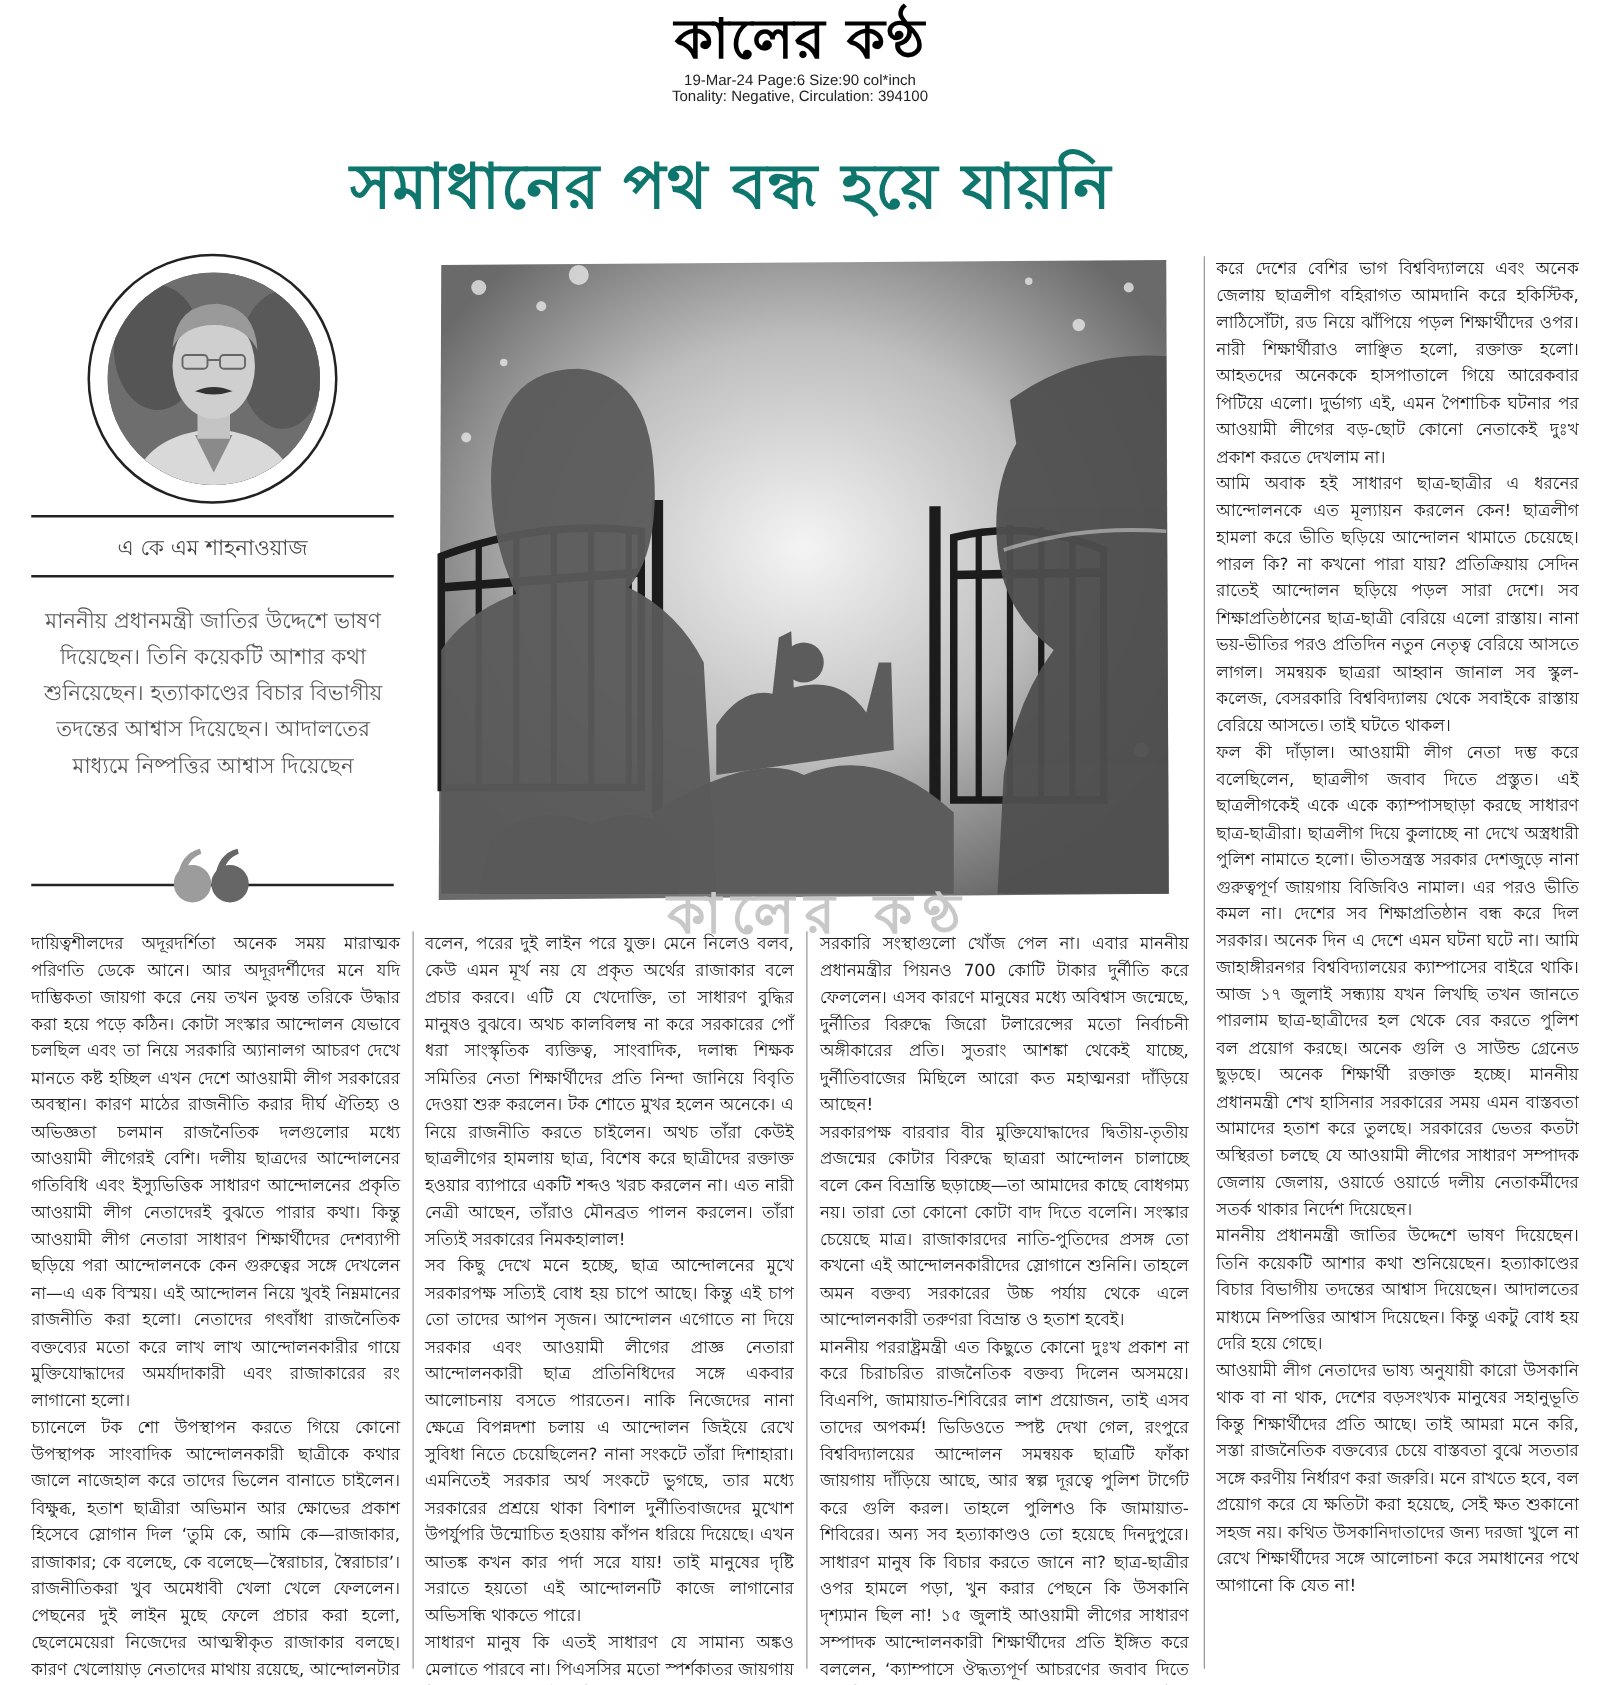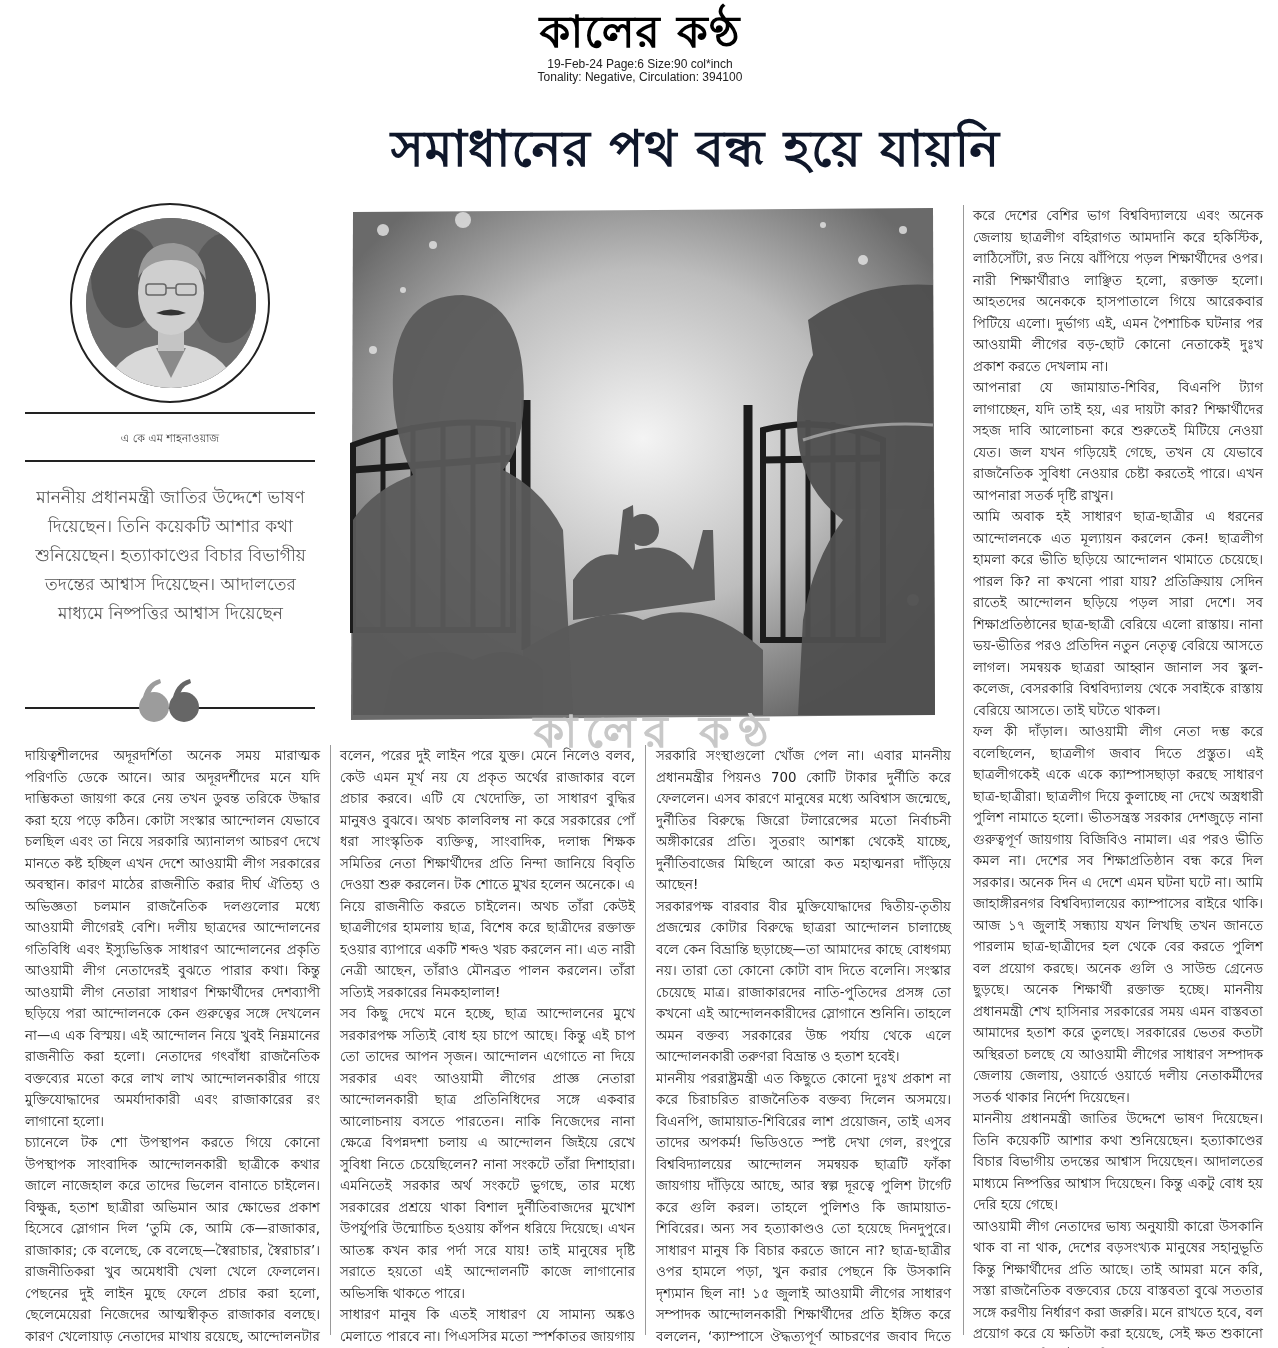--- a/index.html
+++ b/index.html
@@ -3,29 +3,29 @@
 <meta charset="utf-8">
 <style>
   * { box-sizing: border-box; margin: 0; padding: 0; }
   html, body { width: 1278px; height: 1348px; background: #ffffff; overflow: hidden; }
   body { position: relative; font-family: "DejaVu Sans", sans-serif; color: #1a1a1a; }
 
   .masthead { position: absolute; left: 490px; top: 6px; width: 300px; text-align: center; }
   .masthead .logo { font-family: "DejaVu Serif", serif; font-weight: 900; font-size: 44px; line-height: 52px; letter-spacing: 1px; color: #000; }
   .meta { font-family: "Liberation Sans", sans-serif; font-size: 12px; line-height: 13px; color: #222; }
 
-  .headline { position: absolute; left: 280px; top: 110px; width: 720px; text-align: right;
-    font-family: "DejaVu Serif", serif; font-weight: bold; font-size: 50px; line-height: 78px; color: #0f172a; letter-spacing: 1px; }
+  .headline { position: absolute; left: 280px; top: 110px; width: 720px; text-align: left;
+    font-family: "DejaVu Serif", serif; font-weight: bold; font-size: 50px; line-height: 78px; color: #0f766e; letter-spacing: 1px; }
 
   
   .portrait-ring { position: absolute; left: 70px; top: 203px; width: 200px; height: 200px; border: 2px solid #222; border-radius: 50%; background:#fff; }
   .portrait { position: absolute; left: 86px; top: 218px; width: 170px; height: 170px; border-radius: 50%; overflow: hidden; background: radial-gradient(circle at 30% 40%, #8a8a8a, #5a5a5a 60%, #777 100%); }
   .portrait svg { width: 100%; height: 100%; display: block; }
   .rule { position: absolute; left: 25px; width: 290px; height: 2px; background: #222; }
-  .author { position: absolute; left: 25px; top: 425px; width: 290px; text-align: center; font-size: 11px; color: #444; line-height: 28px; }
+  .author { position: absolute; left: 25px; top: 425px; width: 290px; text-align: center; font-size: 17px; color: #444; line-height: 28px; }
   .pullquote { position: absolute; left: 28px; top: 483px; width: 285px; text-align: center; font-size: 17px; line-height: 29px; color: #555; }
   .quote-marks { position: absolute; left: 130px; top: 675px; width: 80px; height: 50px; }
 
   
   .illus { position: absolute; left: 343px; top: 200px; width: 600px; height: 525px; }
   .watermark { position: absolute; left: 430px; top: 713px; width: 450px; height: 38px; text-align: center;
     font-family: "DejaVu Serif", serif; font-weight: 900; font-size: 44px; line-height: 38px; color: #c8c8c8; letter-spacing: 8px; overflow: hidden; }
 
   
   .col { position: absolute; font-size: 13.4px; line-height: 21.5px; text-align: justify; color: #1f1f1f; }
@@ -34,21 +34,21 @@
   .col2 { left: 340px; top: 745px; width: 295px; }
   .col3 { left: 656px; top: 745px; width: 295px; }
   .col4 { left: 973px; top: 205px; width: 290px; }
   .colrule { position: absolute; width: 1px; background: #999; }
 </style>
 </head>
 <body>
 
 <div class="masthead">
   <div class="logo">কালের কণ্ঠ</div>
-  <div class="meta">19-Feb-24 Page:6 Size:90 col*inch</div>
+  <div class="meta">19-Mar-24 Page:6 Size:90 col*inch</div>
   <div class="meta">Tonality: Negative,  Circulation: 394100</div>
 </div>
 
 <h1 class="headline">সমাধানের পথ বন্ধ হয়ে যায়নি</h1>
 
 <div class="portrait-ring"></div>
 <div class="portrait">
   <svg viewBox="0 0 170 170">
     <rect x="0" y="0" width="170" height="170" fill="#6e6e6e"></rect>
     <ellipse cx="40" cy="60" rx="35" ry="50" fill="#555"></ellipse>
@@ -154,19 +154,18 @@
 </div>
 
 <div class="col col3">
   <p>সরকারি সংস্থাগুলো খোঁজ পেল না। এবার মাননীয় প্রধানমন্ত্রীর পিয়নও 700 কোটি টাকার দুর্নীতি করে ফেললেন। এসব কারণে মানুষের মধ্যে অবিশ্বাস জন্মেছে, দুর্নীতির বিরুদ্ধে জিরো টলারেন্সের মতো নির্বাচনী অঙ্গীকারের প্রতি। সুতরাং আশঙ্কা থেকেই যাচ্ছে, দুর্নীতিবাজের মিছিলে আরো কত মহাত্মনরা দাঁড়িয়ে আছেন!</p>
   <p>সরকারপক্ষ বারবার বীর মুক্তিযোদ্ধাদের দ্বিতীয়-তৃতীয় প্রজন্মের কোটার বিরুদ্ধে ছাত্ররা আন্দোলন চালাচ্ছে বলে কেন বিভ্রান্তি ছড়াচ্ছে—তা আমাদের কাছে বোধগম্য নয়। তারা তো কোনো কোটা বাদ দিতে বলেনি। সংস্কার চেয়েছে মাত্র। রাজাকারদের নাতি-পুতিদের প্রসঙ্গ তো কখনো এই আন্দোলনকারীদের স্লোগানে শুনিনি। তাহলে অমন বক্তব্য সরকারের উচ্চ পর্যায় থেকে এলে আন্দোলনকারী তরুণরা বিভ্রান্ত ও হতাশ হবেই।</p>
   <p>মাননীয় পররাষ্ট্রমন্ত্রী এত কিছুতে কোনো দুঃখ প্রকাশ না করে চিরাচরিত রাজনৈতিক বক্তব্য দিলেন অসময়ে। বিএনপি, জামায়াত-শিবিরের লাশ প্রয়োজন, তাই এসব তাদের অপকর্ম! ভিডিওতে স্পষ্ট দেখা গেল, রংপুরে বিশ্ববিদ্যালয়ের আন্দোলন সমন্বয়ক ছাত্রটি ফাঁকা জায়গায় দাঁড়িয়ে আছে, আর স্বল্প দূরত্বে পুলিশ টার্গেট করে গুলি করল। তাহলে পুলিশও কি জামায়াত-শিবিরের। অন্য সব হত্যাকাণ্ডও তো হয়েছে দিনদুপুরে। সাধারণ মানুষ কি বিচার করতে জানে না? ছাত্র-ছাত্রীর ওপর হামলে পড়া, খুন করার পেছনে কি উসকানি দৃশ্যমান ছিল না! ১৫ জুলাই আওয়ামী লীগের সাধারণ সম্পাদক আন্দোলনকারী শিক্ষার্থীদের প্রতি ইঙ্গিত করে বললেন, ‘ক্যাম্পাসে ঔদ্ধত্যপূর্ণ আচরণের জবাব দিতে ছাত্রলীগ প্রস্তুত’। সবুজ সংকেত পেয়ে এর কয়েক ঘণ্টার মধ্যে ঢাকা বিশ্ববিদ্যালয় থেকে শুরু</p>
 </div>
 
 <div class="col col4">
   <p>করে দেশের বেশির ভাগ বিশ্ববিদ্যালয়ে এবং অনেক জেলায় ছাত্রলীগ বহিরাগত আমদানি করে হকিস্টিক, লাঠিসোঁটা, রড নিয়ে ঝাঁপিয়ে পড়ল শিক্ষার্থীদের ওপর। নারী শিক্ষার্থীরাও লাঞ্ছিত হলো, রক্তাক্ত হলো। আহতদের অনেককে হাসপাতালে গিয়ে আরেকবার পিটিয়ে এলো। দুর্ভাগ্য এই, এমন পৈশাচিক ঘটনার পর আওয়ামী লীগের বড়-ছোট কোনো নেতাকেই দুঃখ প্রকাশ করতে দেখলাম না।</p>
-  <p>আপনারা যে জামায়াত-শিবির, বিএনপি ট্যাগ লাগাচ্ছেন, যদি তাই হয়, এর দায়টা কার? শিক্ষার্থীদের সহজ দাবি আলোচনা করে শুরুতেই মিটিয়ে নেওয়া যেত। জল যখন গড়িয়েই গেছে, তখন যে যেভাবে রাজনৈতিক সুবিধা নেওয়ার চেষ্টা করতেই পারে। এখন আপনারা সতর্ক দৃষ্টি রাখুন।</p>
   <p>আমি অবাক হই সাধারণ ছাত্র-ছাত্রীর এ ধরনের আন্দোলনকে এত মূল্যায়ন করলেন কেন! ছাত্রলীগ হামলা করে ভীতি ছড়িয়ে আন্দোলন থামাতে চেয়েছে। পারল কি? না কখনো পারা যায়? প্রতিক্রিয়ায় সেদিন রাতেই আন্দোলন ছড়িয়ে পড়ল সারা দেশে। সব শিক্ষাপ্রতিষ্ঠানের ছাত্র-ছাত্রী বেরিয়ে এলো রাস্তায়। নানা ভয়-ভীতির পরও প্রতিদিন নতুন নেতৃত্ব বেরিয়ে আসতে লাগল। সমন্বয়ক ছাত্ররা আহ্বান জানাল সব স্কুল-কলেজ, বেসরকারি বিশ্ববিদ্যালয় থেকে সবাইকে রাস্তায় বেরিয়ে আসতে। তাই ঘটতে থাকল।</p>
   <p>ফল কী দাঁড়াল। আওয়ামী লীগ নেতা দম্ভ করে বলেছিলেন, ছাত্রলীগ জবাব দিতে প্রস্তুত। এই ছাত্রলীগকেই একে একে ক্যাম্পাসছাড়া করছে সাধারণ ছাত্র-ছাত্রীরা। ছাত্রলীগ দিয়ে কুলাচ্ছে না দেখে অস্ত্রধারী পুলিশ নামাতে হলো। ভীতসন্ত্রস্ত সরকার দেশজুড়ে নানা গুরুত্বপূর্ণ জায়গায় বিজিবিও নামাল। এর পরও ভীতি কমল না। দেশের সব শিক্ষাপ্রতিষ্ঠান বন্ধ করে দিল সরকার। অনেক দিন এ দেশে এমন ঘটনা ঘটে না। আমি জাহাঙ্গীরনগর বিশ্ববিদ্যালয়ের ক্যাম্পাসের বাইরে থাকি। আজ ১৭ জুলাই সন্ধ্যায় যখন লিখছি তখন জানতে পারলাম ছাত্র-ছাত্রীদের হল থেকে বের করতে পুলিশ বল প্রয়োগ করছে। অনেক গুলি ও সাউন্ড গ্রেনেড ছুড়ছে। অনেক শিক্ষার্থী রক্তাক্ত হচ্ছে। মাননীয় প্রধানমন্ত্রী শেখ হাসিনার সরকারের সময় এমন বাস্তবতা আমাদের হতাশ করে তুলছে। সরকারের ভেতর কতটা অস্থিরতা চলছে যে আওয়ামী লীগের সাধারণ সম্পাদক জেলায় জেলায়, ওয়ার্ডে ওয়ার্ডে দলীয় নেতাকর্মীদের সতর্ক থাকার নির্দেশ দিয়েছেন।</p>
   <p>মাননীয় প্রধানমন্ত্রী জাতির উদ্দেশে ভাষণ দিয়েছেন। তিনি কয়েকটি আশার কথা শুনিয়েছেন। হত্যাকাণ্ডের বিচার বিভাগীয় তদন্তের আশ্বাস দিয়েছেন। আদালতের মাধ্যমে নিষ্পত্তির আশ্বাস দিয়েছেন। কিন্তু একটু বোধ হয় দেরি হয়ে গেছে।</p>
   <p>আওয়ামী লীগ নেতাদের ভাষ্য অনুযায়ী কারো উসকানি থাক বা না থাক, দেশের বড়সংখ্যক মানুষের সহানুভূতি কিন্তু শিক্ষার্থীদের প্রতি আছে। তাই আমরা মনে করি, সস্তা রাজনৈতিক বক্তব্যের চেয়ে বাস্তবতা বুঝে সততার সঙ্গে করণীয় নির্ধারণ করা জরুরি। মনে রাখতে হবে, বল প্রয়োগ করে যে ক্ষতিটা করা হয়েছে, সেই ক্ষত শুকানো সহজ নয়। কথিত উসকানিদাতাদের জন্য দরজা খুলে না রেখে শিক্ষার্থীদের সঙ্গে আলোচনা করে সমাধানের পথে আগানো কি যেত না!</p>
 
 </div>
 
 </body></html>

